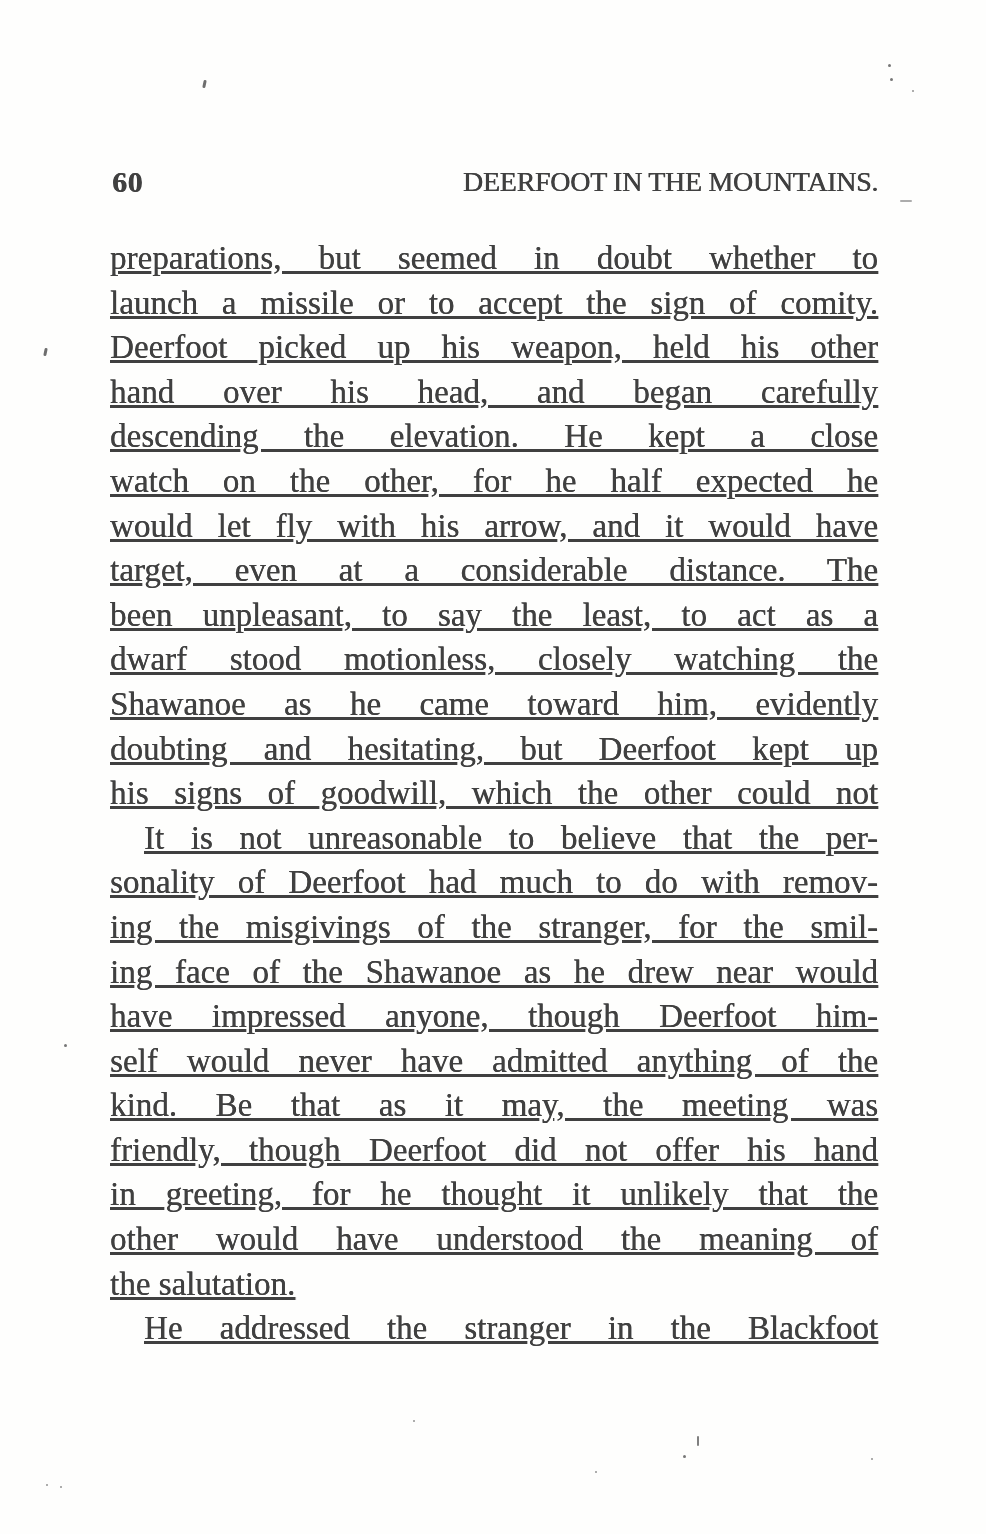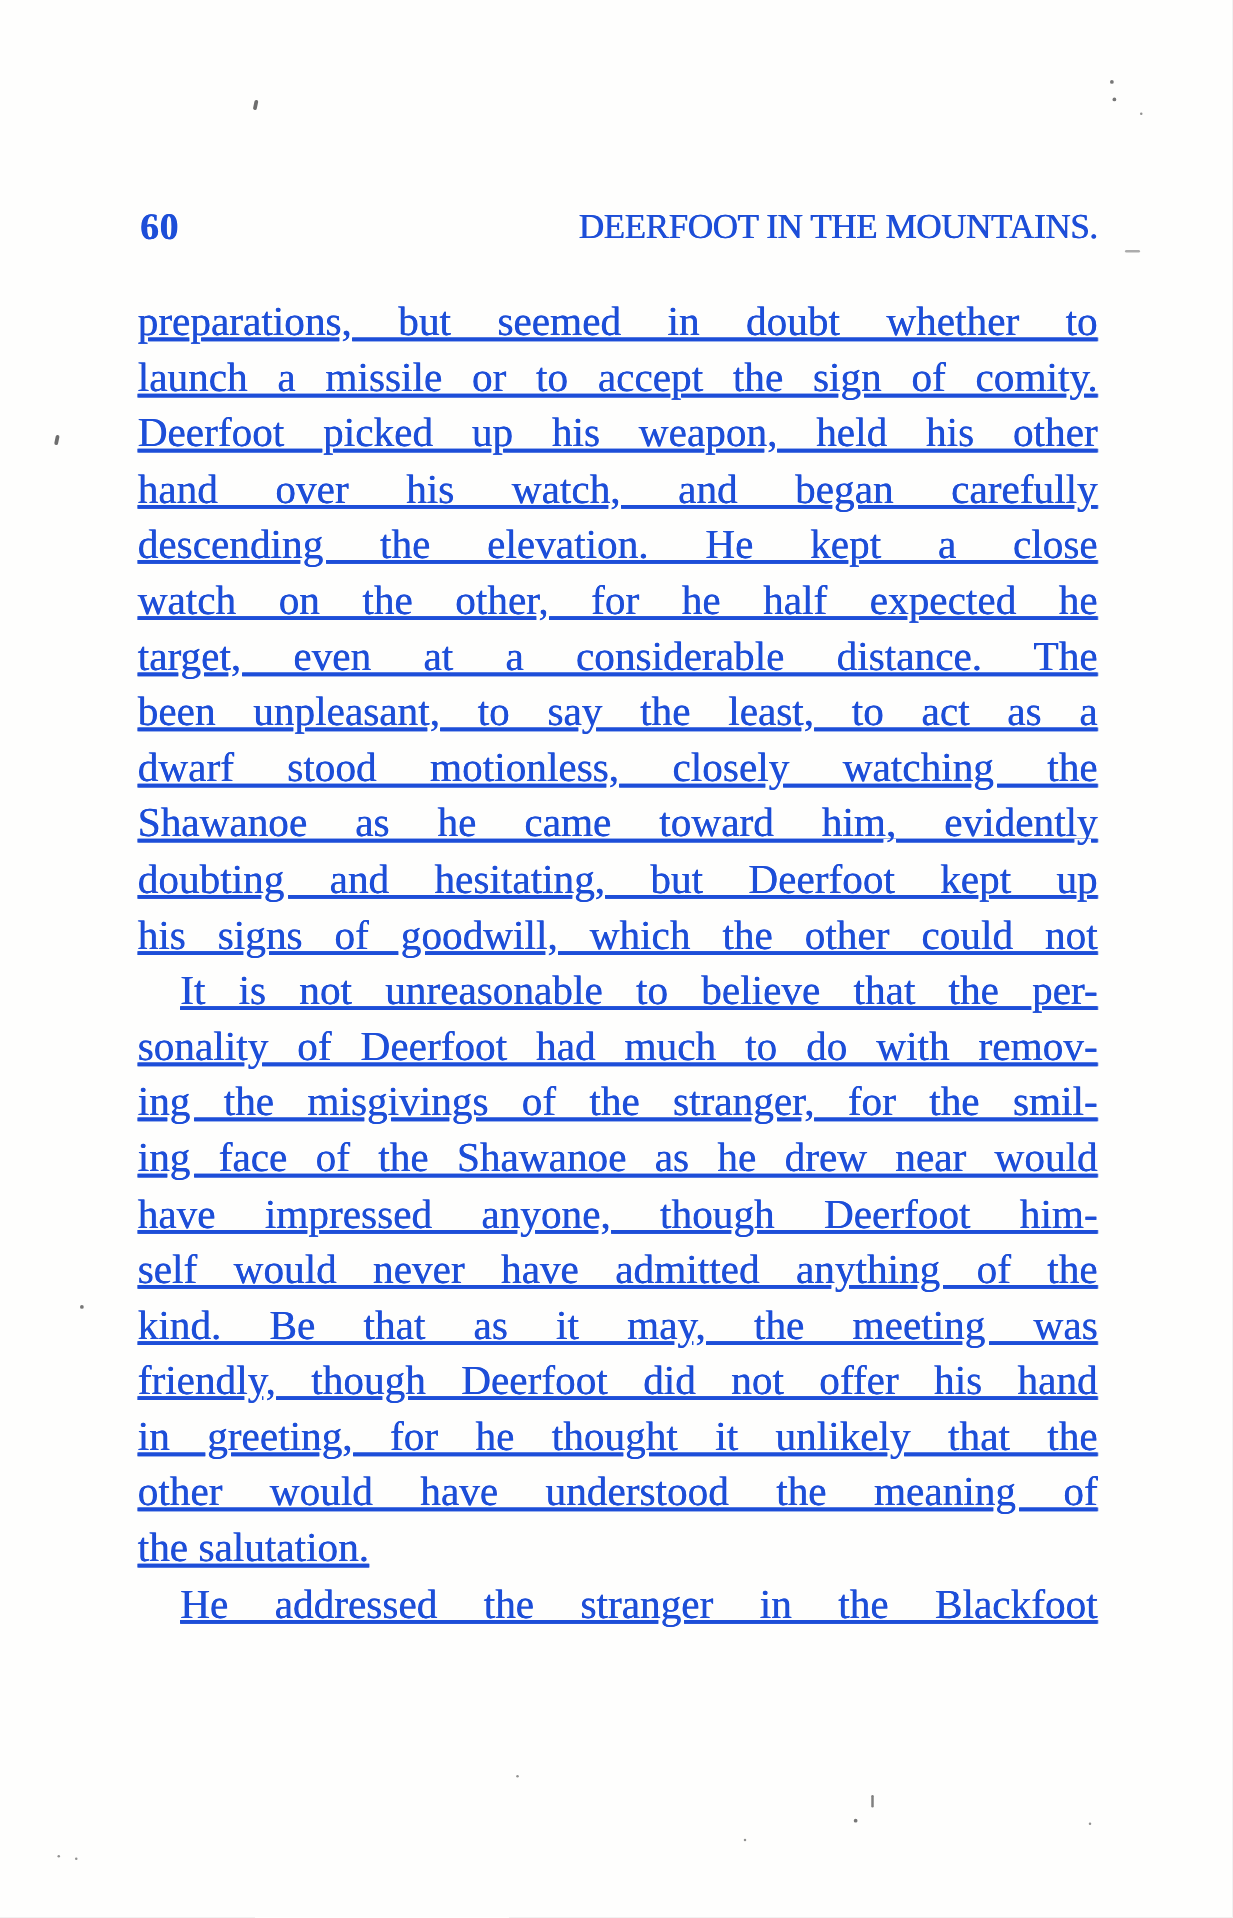--- a/index.html
+++ b/index.html
@@ -7,21 +7,21 @@
     padding: 0;
     background: #e8e8e8;
   }
   .page {
     position: relative;
     width: 986px;
     height: 1534px;
     background: #fefefd;
     overflow: hidden;
     font-family: "Liberation Serif", "DejaVu Serif", serif;
-    color: #1d4ed8;
+    color: #404040;
   }
   .text-col {
     position: absolute;
     left: 110px;
     top: 166px;
     width: 768px;
   }
   .header-row {
     position: relative;
     height: 32px;
@@ -99,23 +99,24 @@
 
     <div class="header-row">
       <span class="page-num">60</span>
       <div class="running-title">DEERFOOT IN THE MOUNTAINS.</div>
     </div>
 
     <div class="bodytext">
       <div class="line">preparations, but seemed in doubt whether to</div>
       <div class="line">launch a missile or to accept the sign of comity.</div>
       <div class="line">Deerfoot picked up his weapon, held his other</div>
-      <div class="line">hand over his watch, and began carefully</div>
+      <div class="line">hand over his head, and began carefully</div>
       <div class="line">descending the elevation. He kept a close</div>
       <div class="line">watch on the other, for he half expected he</div>
+      <div class="line">would let fly with his arrow, and it would have</div>
       <div class="line">target, even at a considerable distance. The</div>
       <div class="line">been unpleasant, to say the least, to act as a</div>
       <div class="line">dwarf stood motionless, closely watching the</div>
       <div class="line">Shawanoe as he came toward him, evidently</div>
       <div class="line">doubting and hesitating, but Deerfoot kept up</div>
       <div class="line">his signs of goodwill, which the other could not</div>
       <div class="line indent">It is not unreasonable to believe that the per-</div>
       <div class="line">sonality of Deerfoot had much to do with remov-</div>
       <div class="line">ing the misgivings of the stranger, for the smil-</div>
       <div class="line">ing face of the Shawanoe as he drew near would</div>

